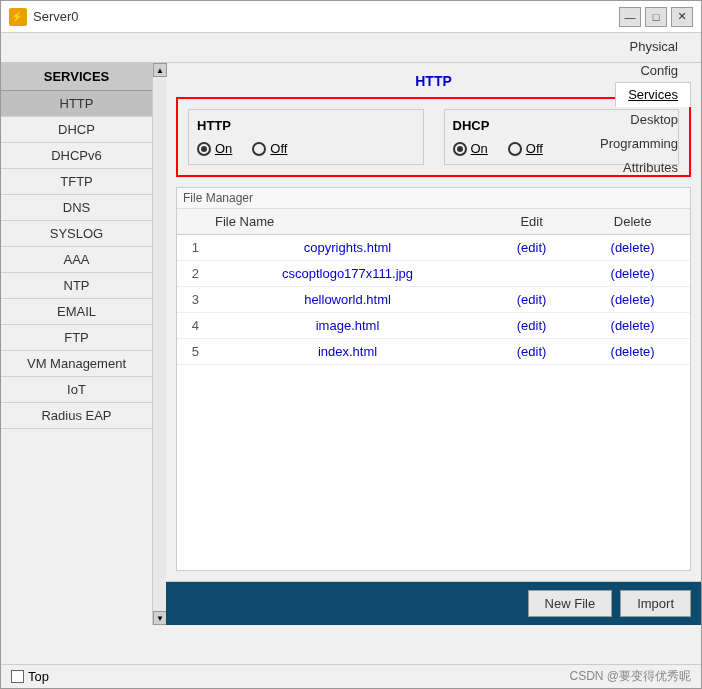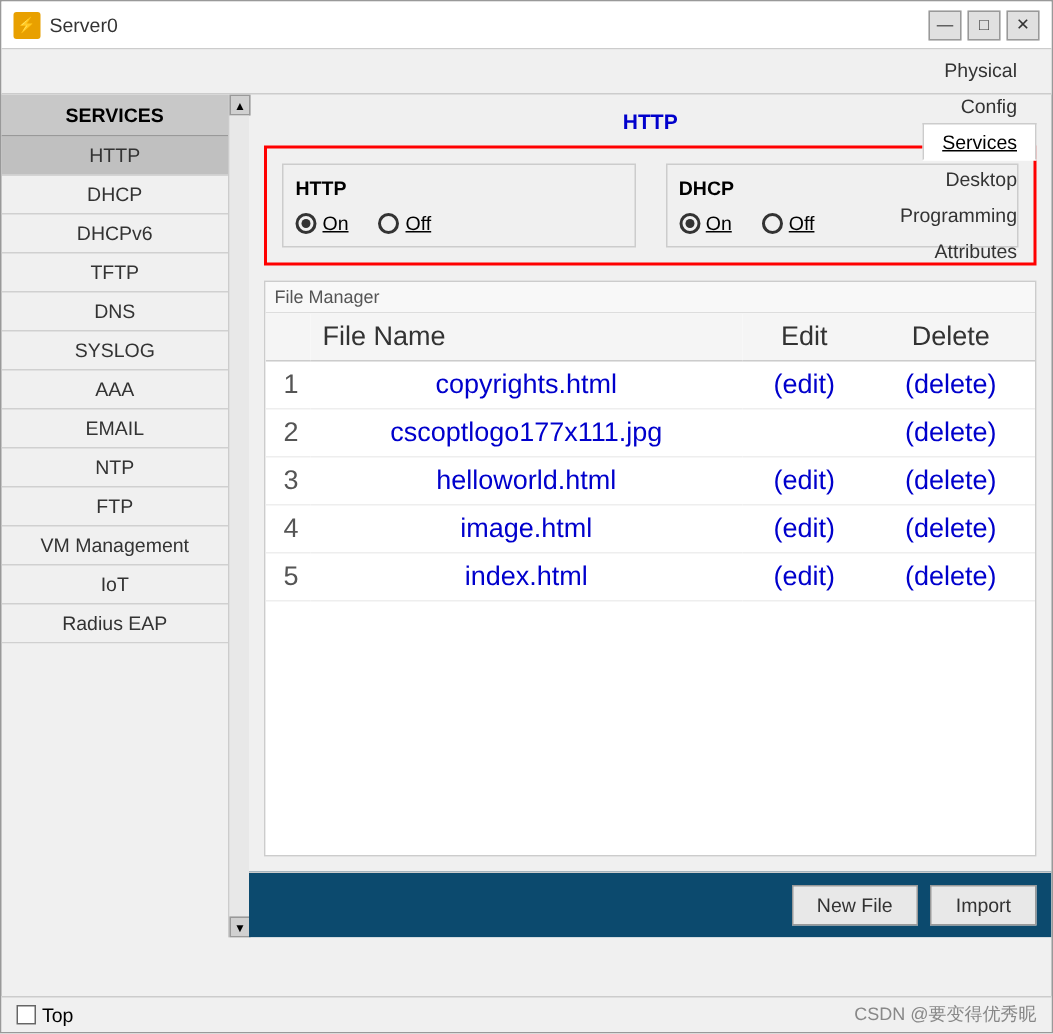--- a/index.html
+++ b/index.html
@@ -247,21 +247,21 @@
 
     .file-table {
       flex: 1;
       overflow-y: auto;
       background: #fff;
     }
 
     table {
       width: 100%;
       border-collapse: collapse;
-      font-size: 18px;
+      font-size: 13px;
       padding-left: 47px;
     }
 
     thead th {
       padding: 5px 8px;
       text-align: center;
       border-bottom: 1px solid #ccc;
       font-weight: normal;
       color: #333;
       background: #f5f5f5;
@@ -395,22 +395,22 @@
       <div class="sidebar-content">
         <div class="sidebar-header">SERVICES</div>
         <div class="sidebar-items">
           <div class="sidebar-item active">HTTP</div>
           <div class="sidebar-item">DHCP</div>
           <div class="sidebar-item">DHCPv6</div>
           <div class="sidebar-item">TFTP</div>
           <div class="sidebar-item">DNS</div>
           <div class="sidebar-item">SYSLOG</div>
           <div class="sidebar-item">AAA</div>
+          <div class="sidebar-item">NTP</div>
           <div class="sidebar-item">EMAIL</div>
-          <div class="sidebar-item">NTP</div>
           <div class="sidebar-item">FTP</div>
           <div class="sidebar-item">VM Management</div>
           <div class="sidebar-item">IoT</div>
           <div class="sidebar-item">Radius EAP</div>
         </div>
       </div>
       <div class="sidebar-scrollbar">
         <div class="sidebar-scroll-up">▲</div>
         <div class="sidebar-scroll-track"></div>
         <div class="sidebar-scroll-down">▼</div>

